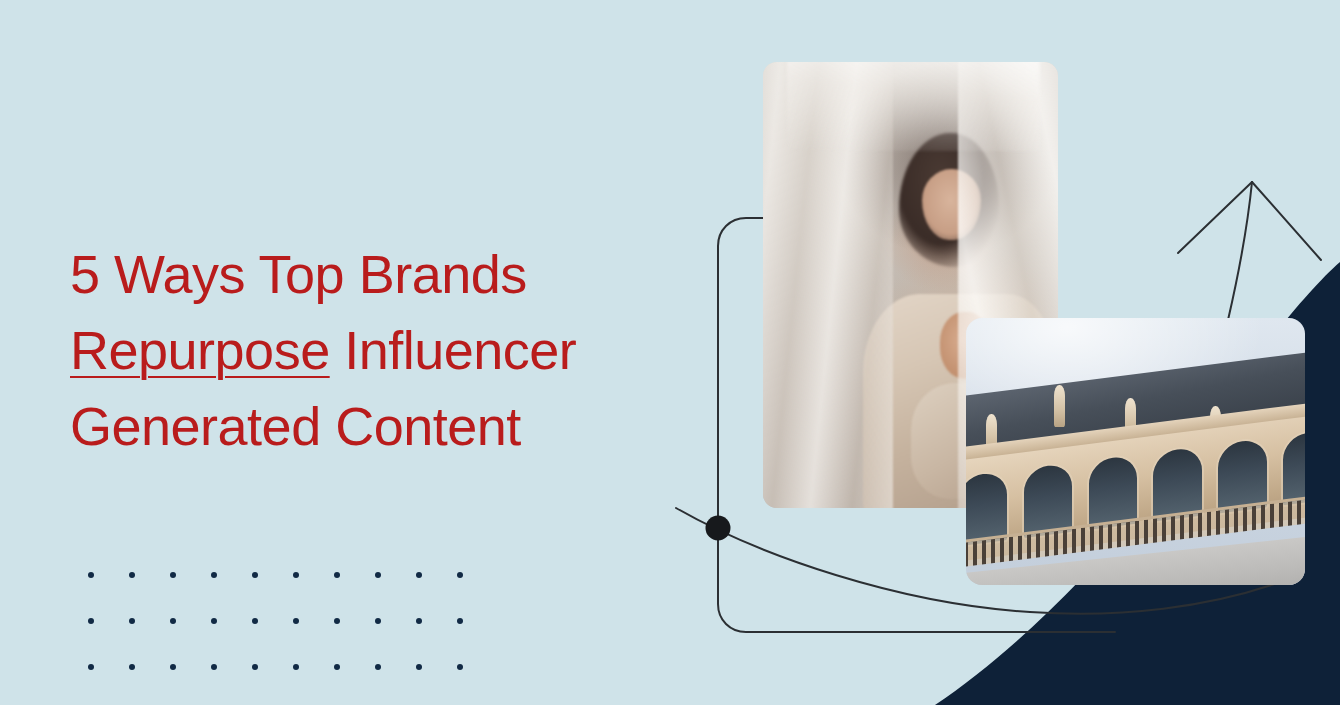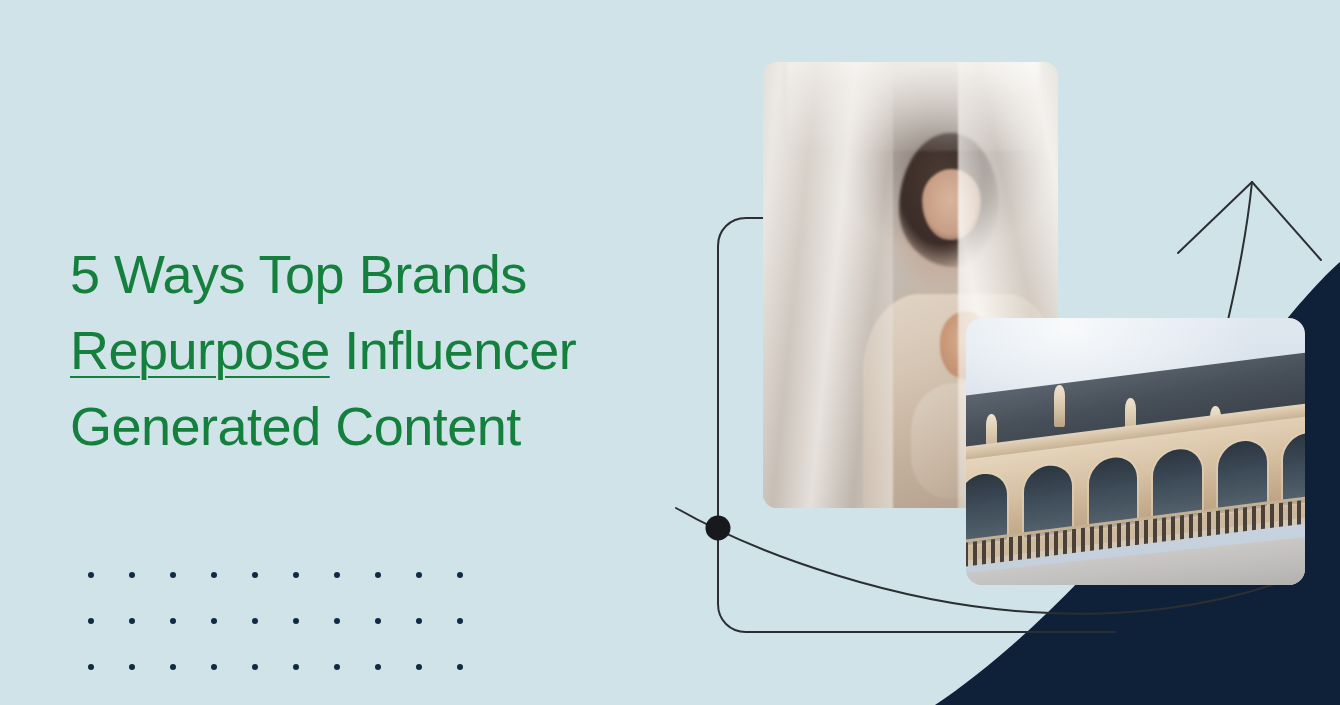--- a/index.html
+++ b/index.html
@@ -38,21 +38,21 @@
     left:0; top:0;
     width:1340px; height:705px;
     pointer-events:none;
   }
 
   
   .headline {
     position:absolute;
     left:70px; top:236px;
     width:620px;
-    color:#15803d;
+    color:#b91c1c;
     font-size:54px;
     font-weight:400;
     line-height:76px;
     letter-spacing:-0.5px;
     white-space:pre-wrap;
   }
   .headline .u {
     text-decoration:underline;
     text-decoration-thickness:2px;
     text-underline-offset:7px;

